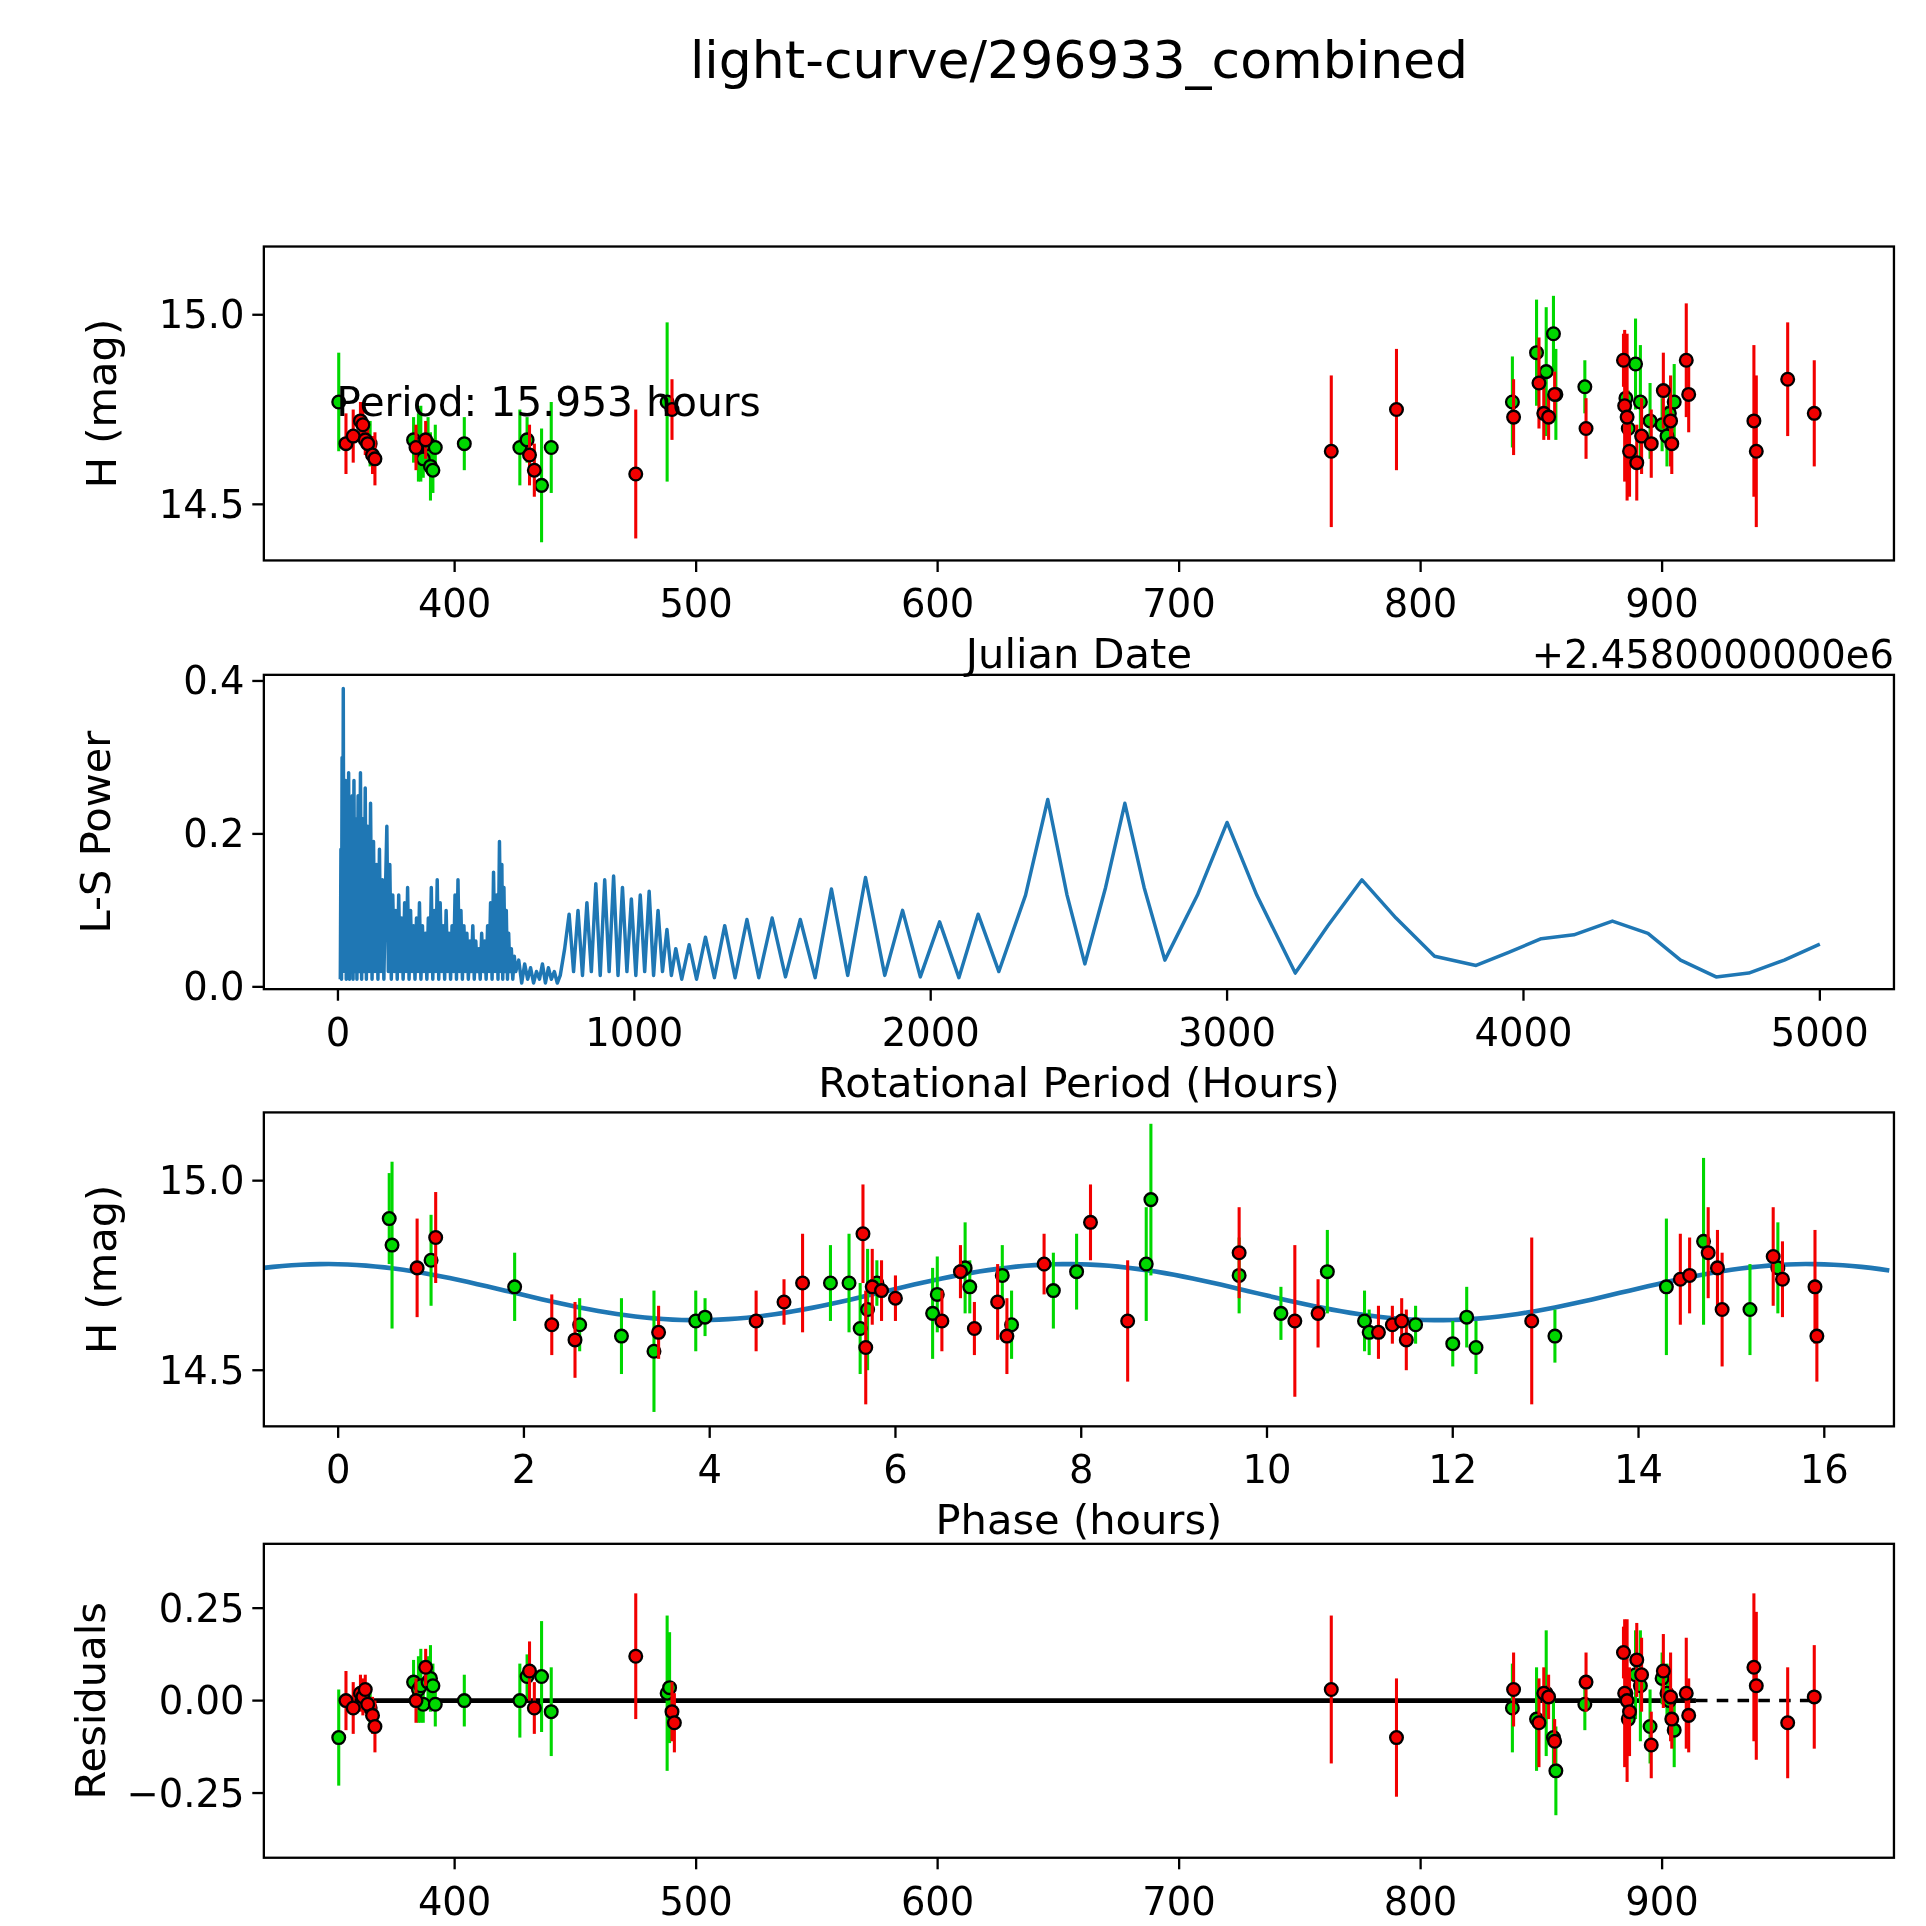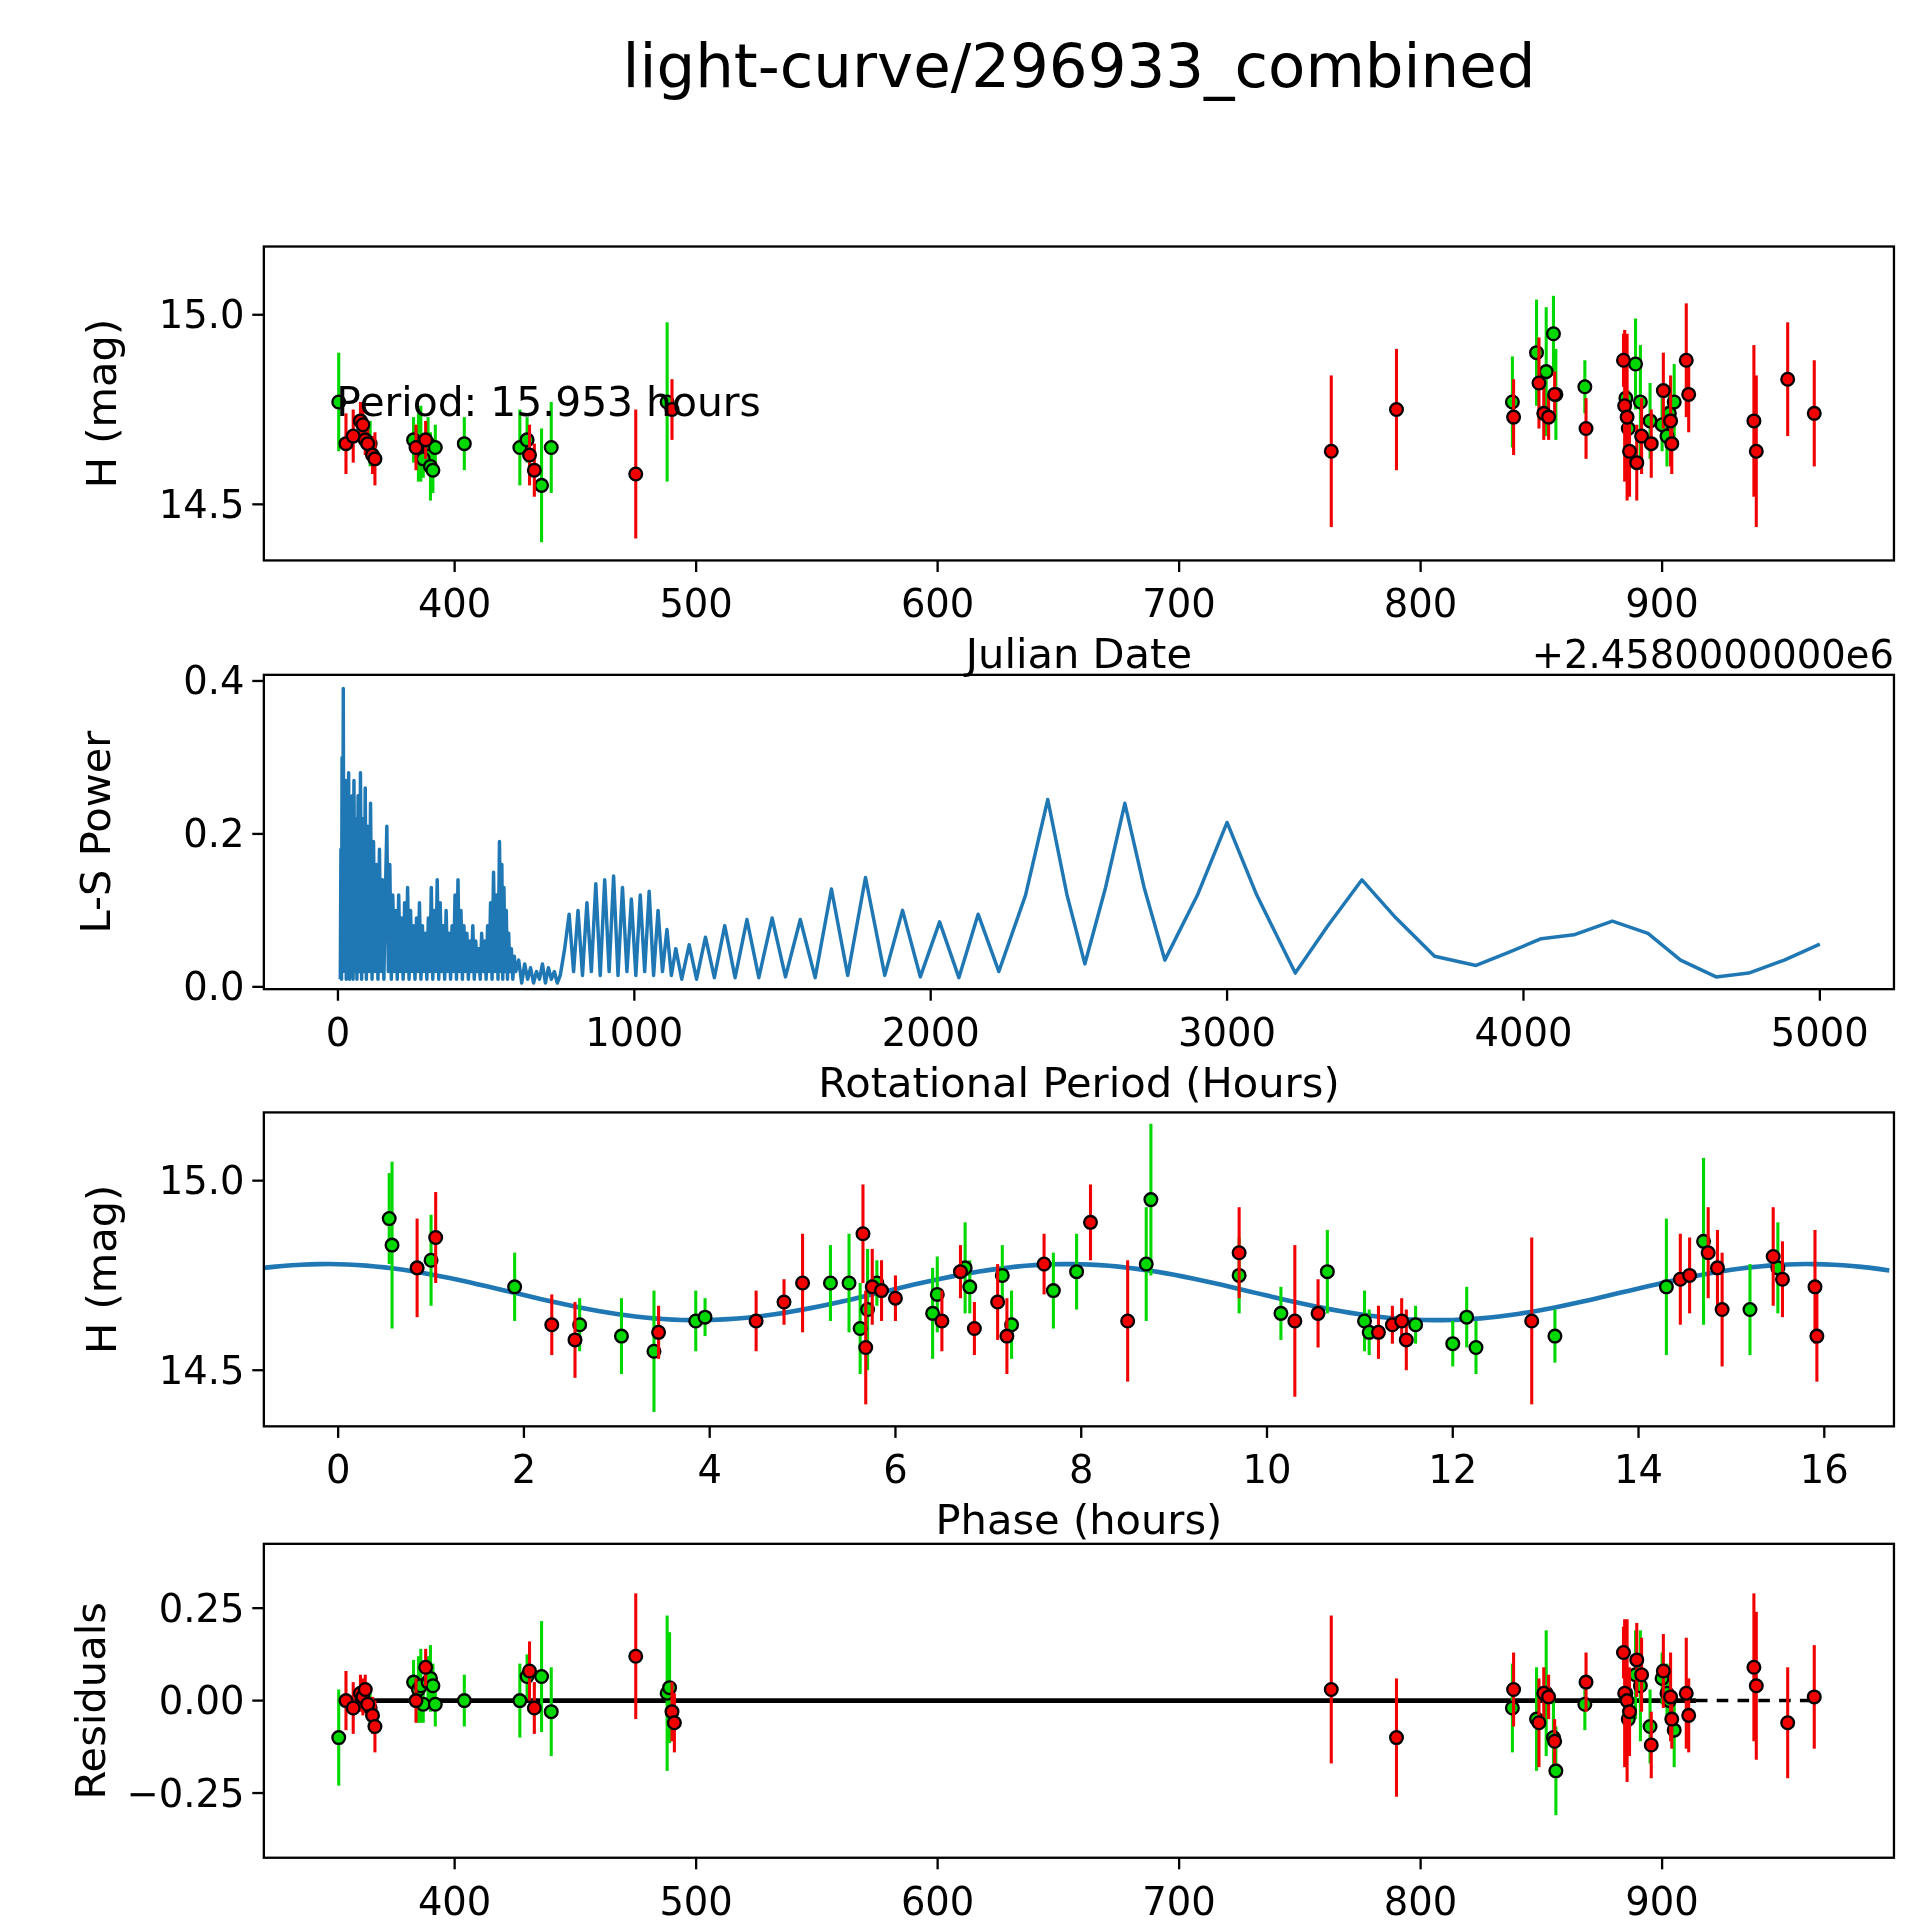--- a/index.html
+++ b/index.html
@@ -1,18 +1,18 @@
 <!DOCTYPE html>
 <html style="font-size:6.2px"><head>
 <meta charset="utf-8">
 <style>
   html,body{margin:0;padding:0;background:#ffffff;}
   body{width:2080px;height:2080px;position:relative;font-family:"DejaVu Sans",sans-serif;}
   #figure-title{position:absolute;left:264px;top:30px;width:1630px;text-align:center;
-    font-size:61px;color:#000;white-space:nowrap;}
+    font-size:52px;color:#000;white-space:nowrap;}
   #figure-svg{position:absolute;left:0;top:0;}
   text{font-family:"DejaVu Sans",sans-serif;}
 </style>
 </head>
 <body>
 
 <div id="figure-title">light-curve/296933_combined</div>
 
 <svg id="figure-svg" width="2080" height="2080" viewBox="0 0 5400 5400">
     <g>

